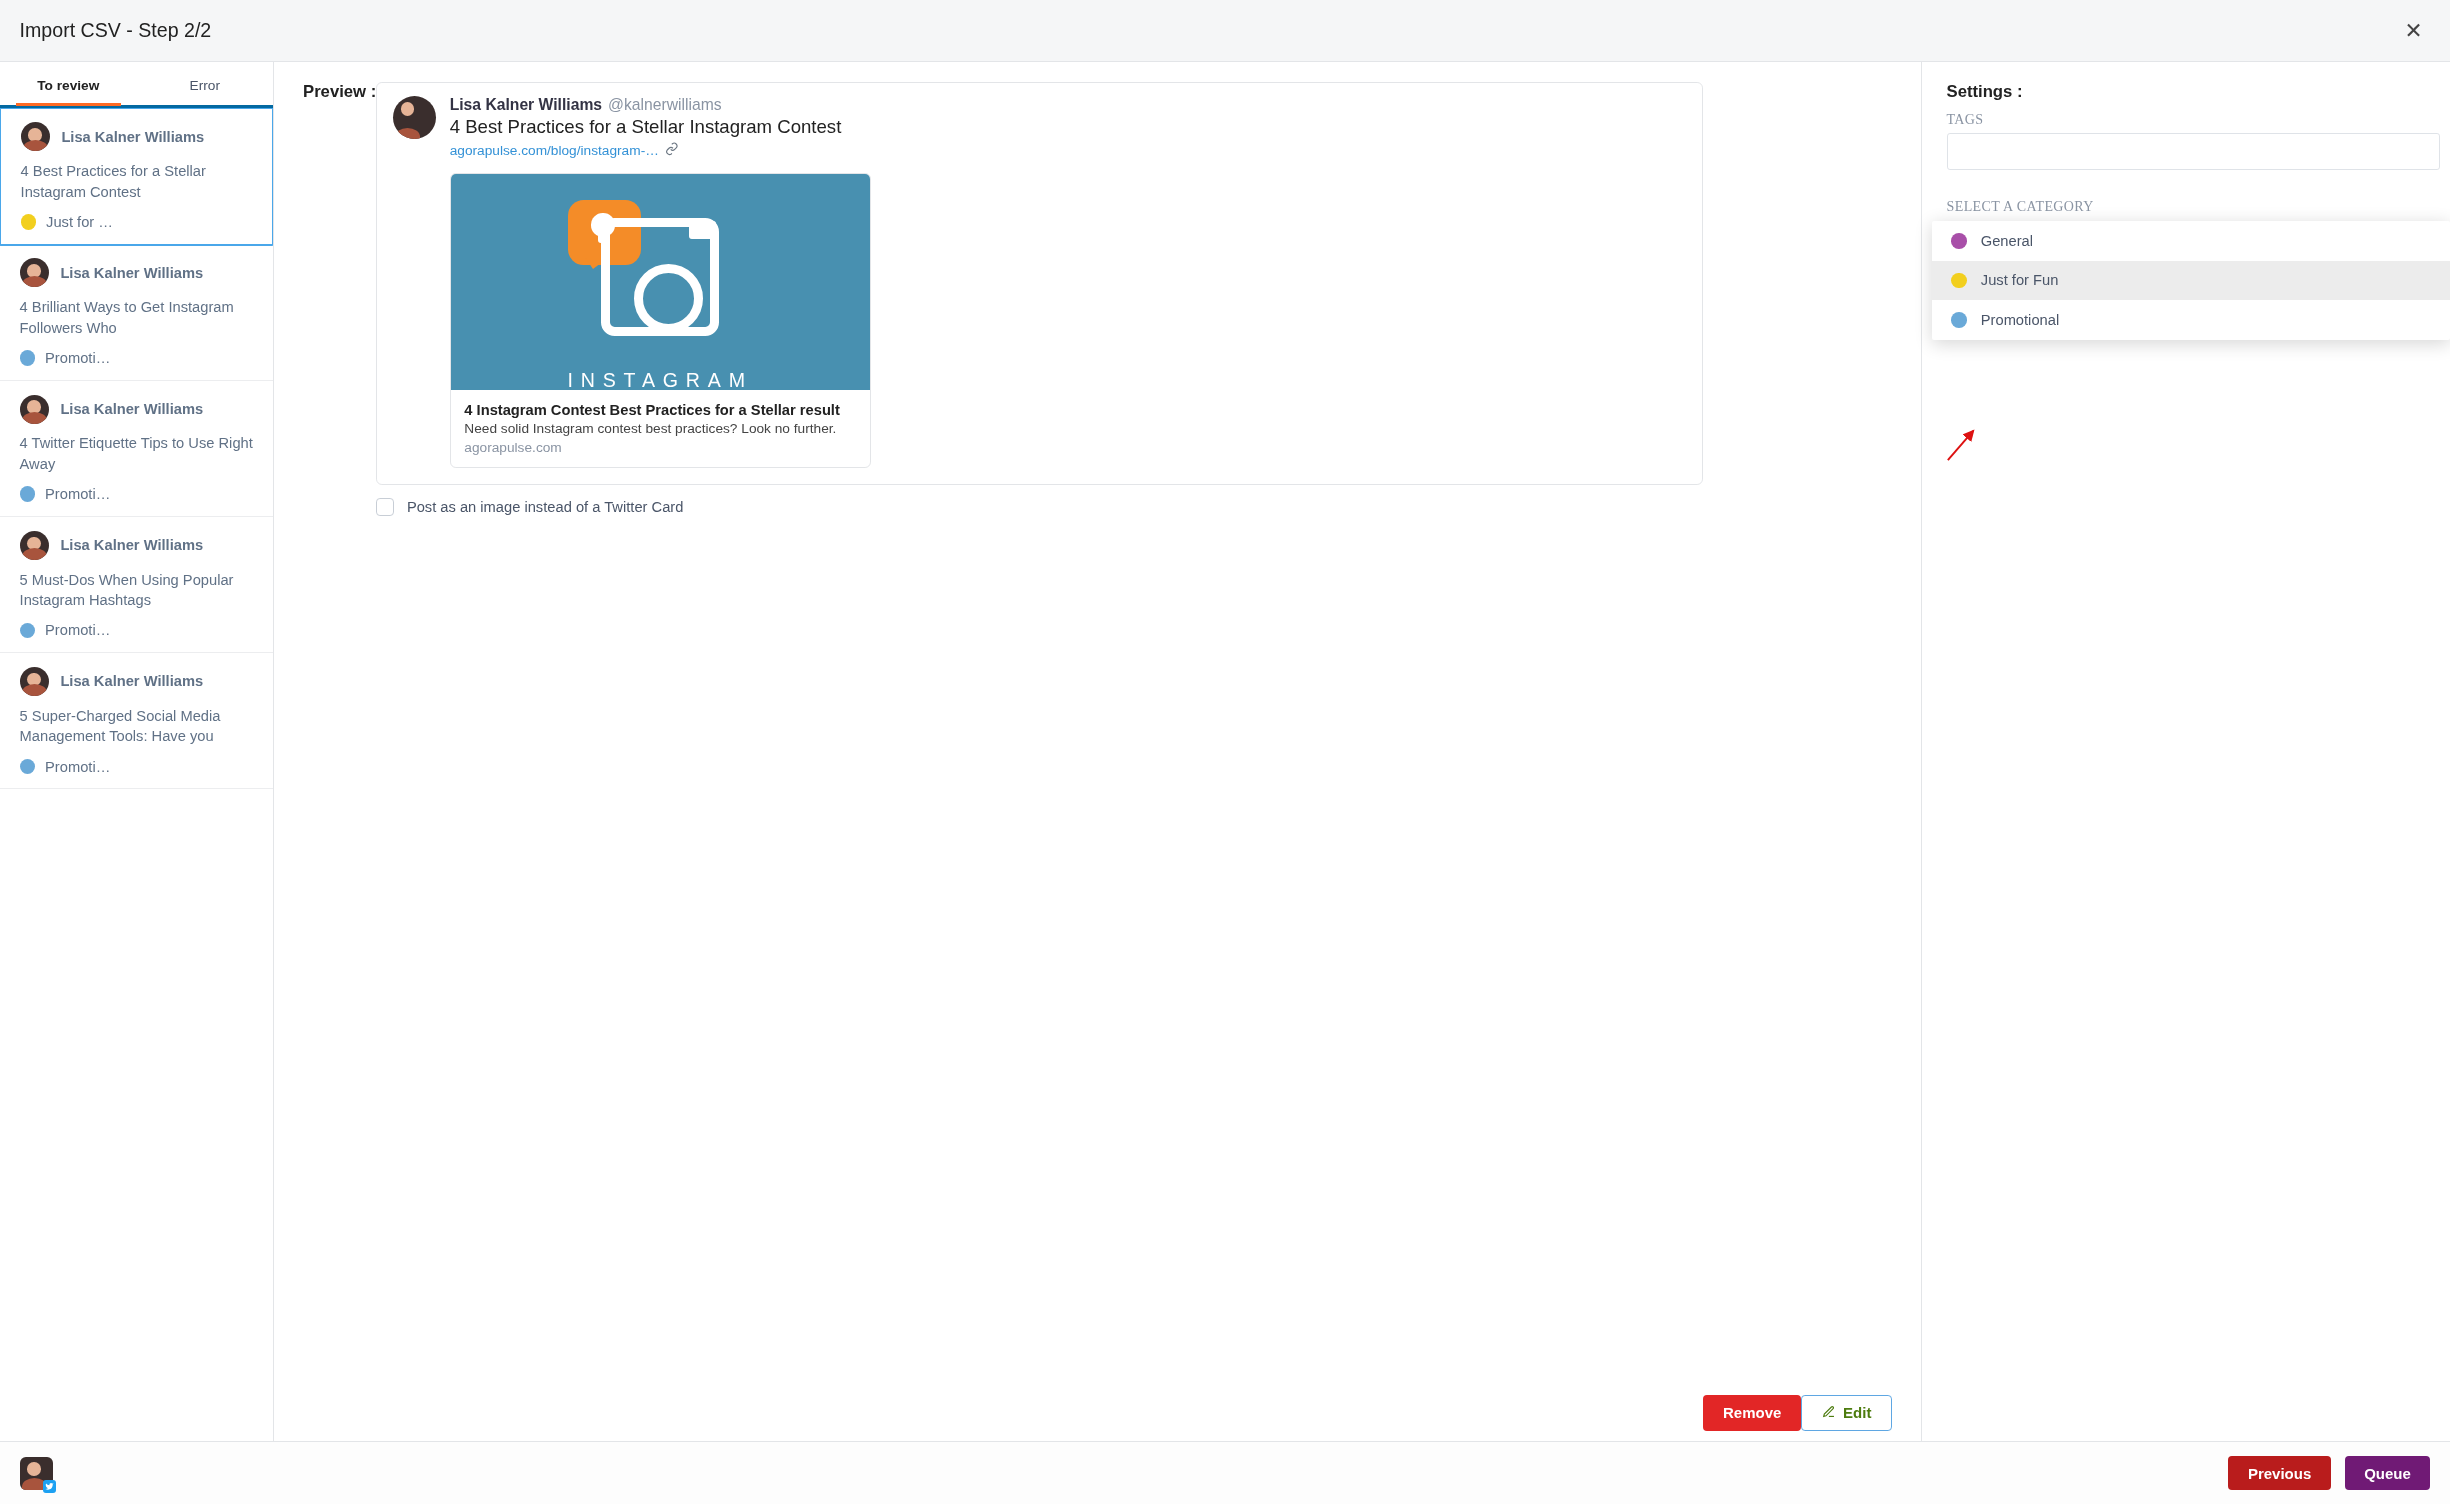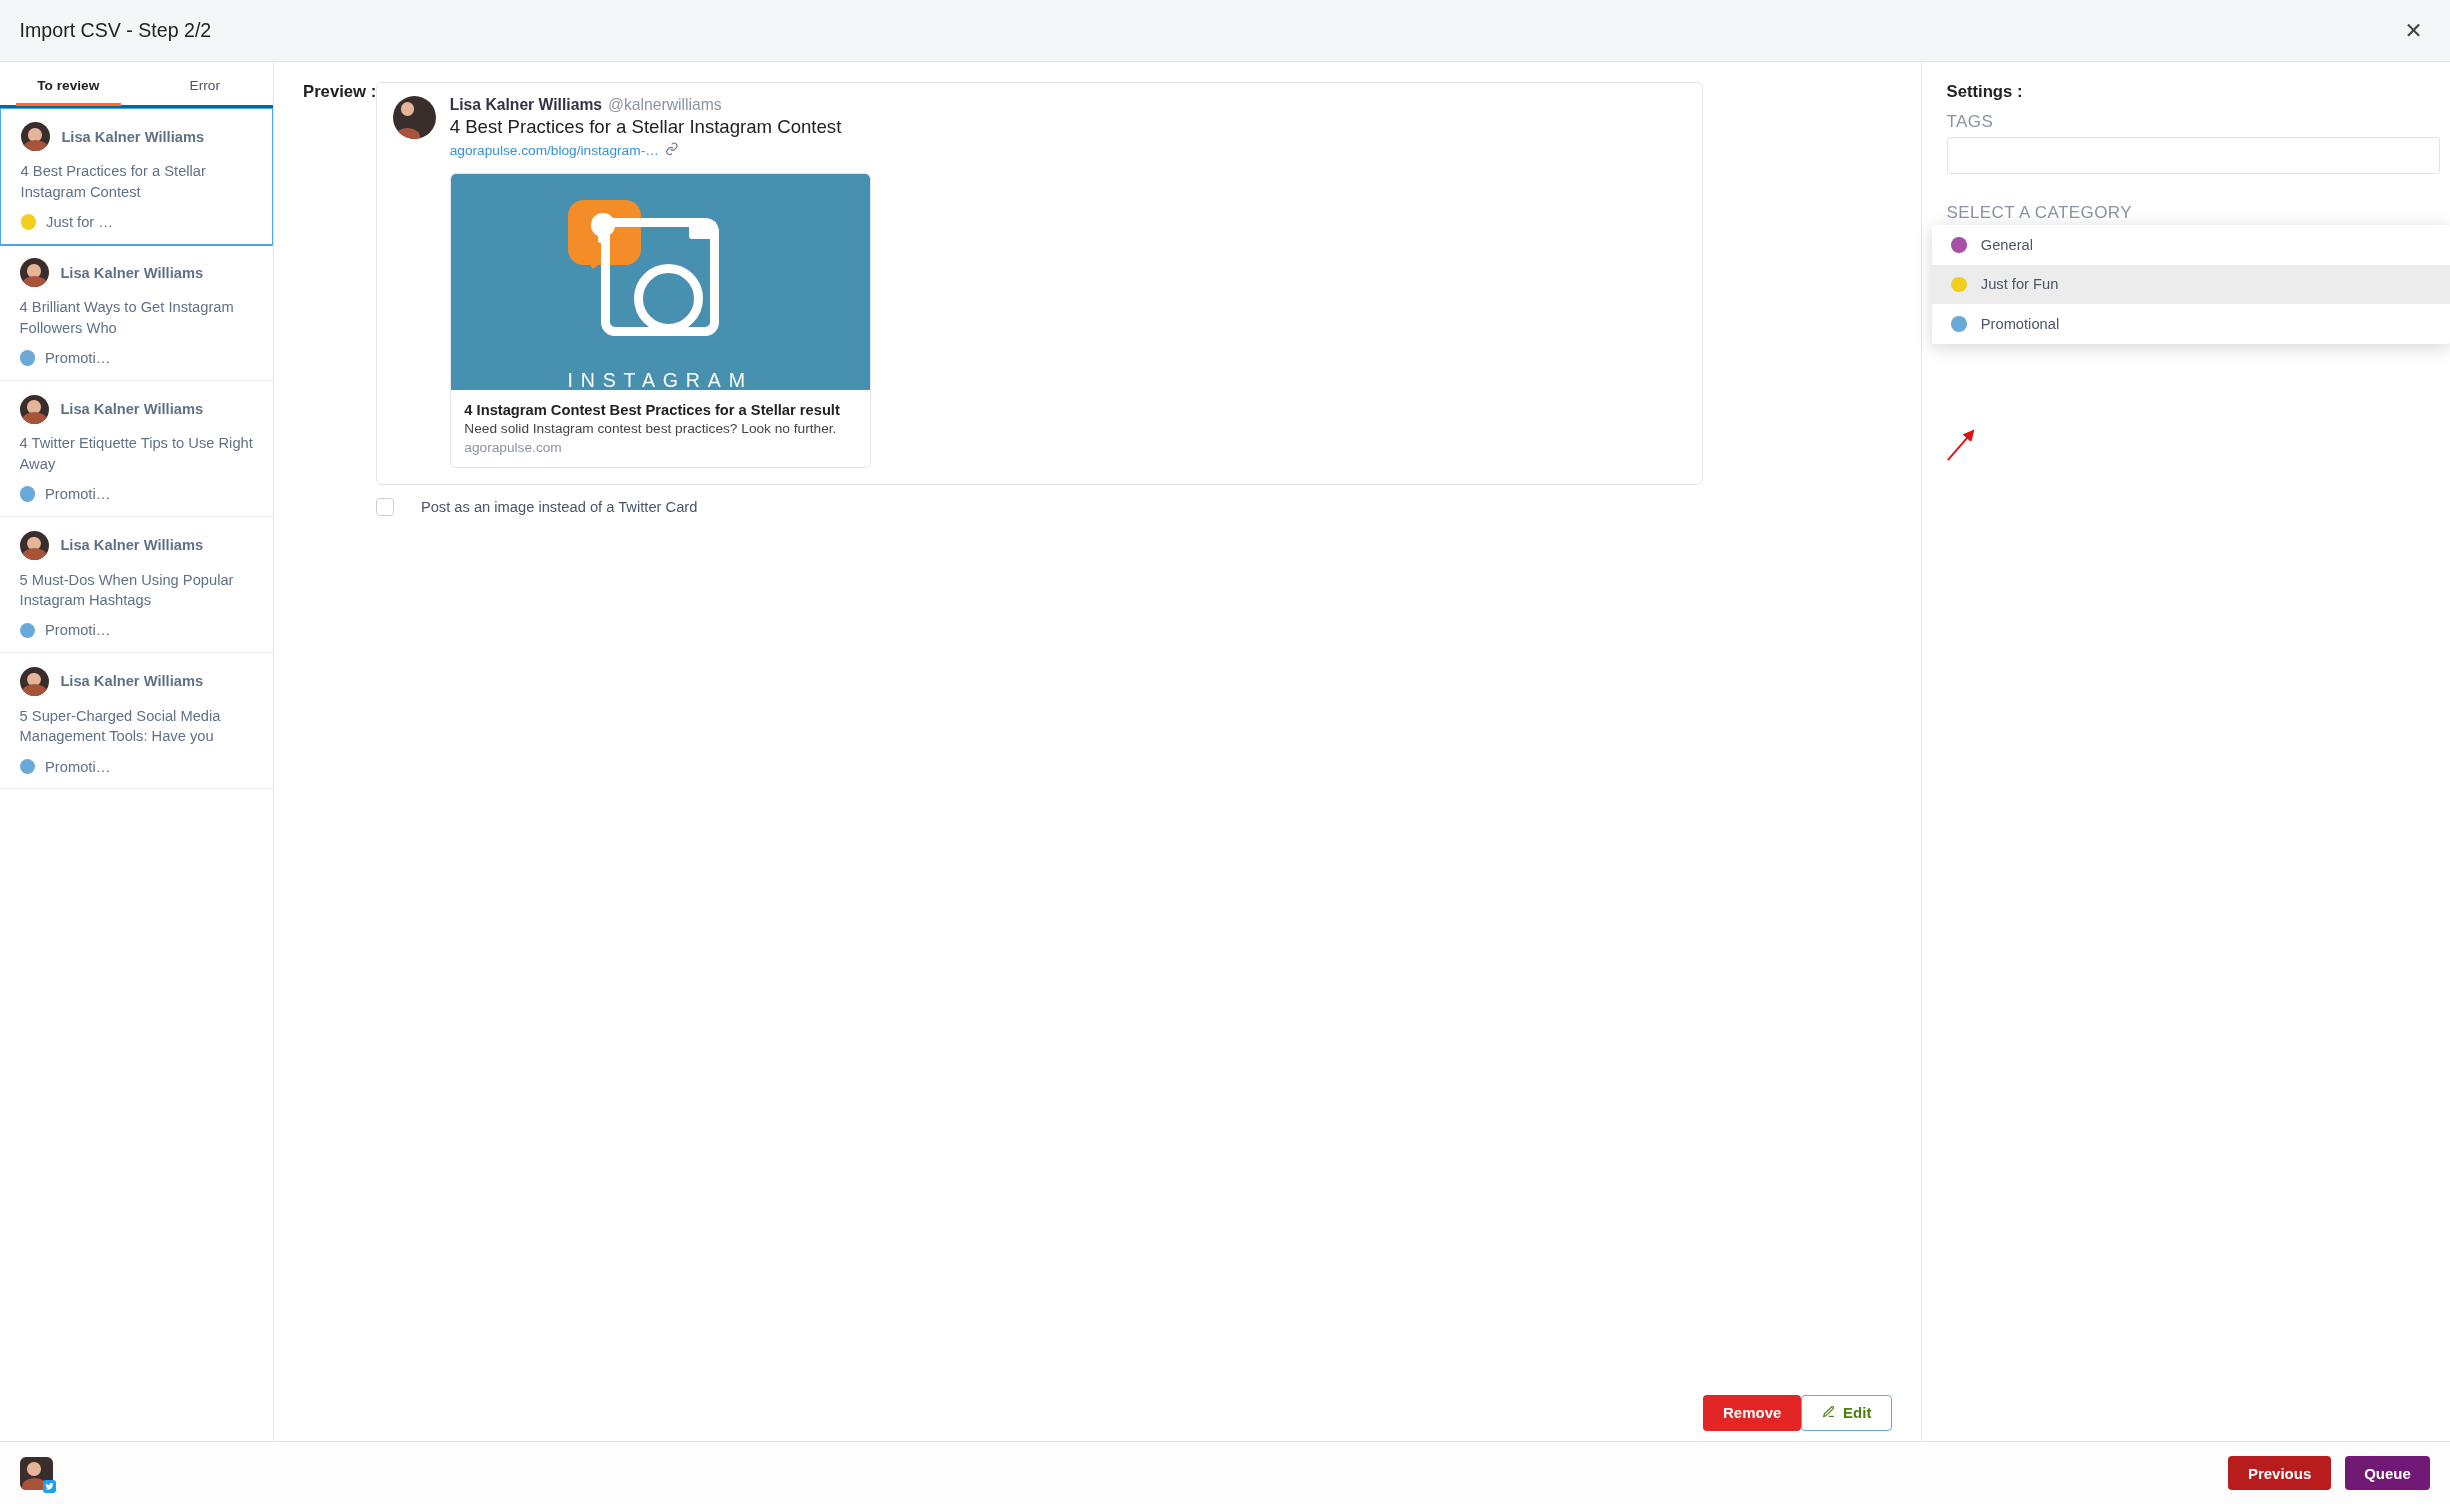--- a/index.html
+++ b/index.html
@@ -257,21 +257,21 @@
   }
   .embed-meta {
     padding: 11.8px 13.7px;
   }
   .embed-title { font-weight: 700; font-size: 14.7px; color: #222; margin-bottom: 3.9px; }
   .embed-desc { font-size: 13.7px; color: #444; margin-bottom: 3.9px; }
   .embed-domain { font-size: 13.7px; color: #8a94a3; }
   .chk-row {
     display: flex;
     align-items: center;
-    gap: 27px;
+    gap: 13px;
     margin-top: 13.7px;
     color: #4a5568;
     font-size: 14.7px;
   }
   .chk {
     width: 17.6px; height: 17.6px;
     border: 1px solid #c8ced6;
     border-radius: 3.9px;
     background: #fff;
   }
@@ -307,24 +307,25 @@
   
   .right-pane {
     width: 529px;
     min-width: 294px;
     border-left: 1px solid #e3e5e8;
     padding: 19.6px 0 0 24.5px;
     background: #fff;
     position: relative;
   }
   .rp-label {
-    font-size: 17px;
+    font-size: 14px;
     letter-spacing: 0.4px;
     color: #8a94a3;
     margin-bottom: 5.9px;
+    font-family: Liberation Serif, serif;
   }
   .tag-input {
     width: 98%;
     height: 37px;
     border: 1px solid #dfe3e8;
     border-radius: 2.9px;
     background: #fff;
   }
   .cat-block { margin-top: 29px; position: relative; }
   .cat-dropdown {

